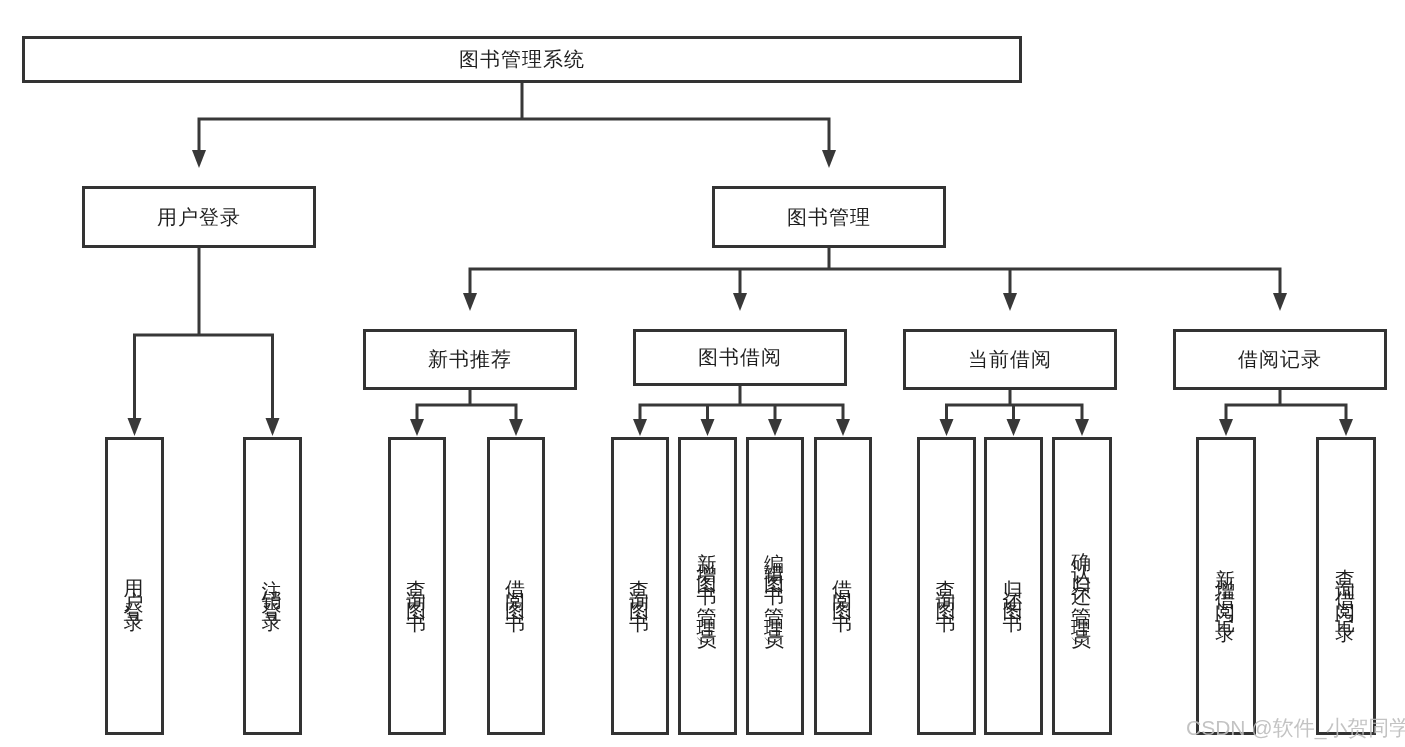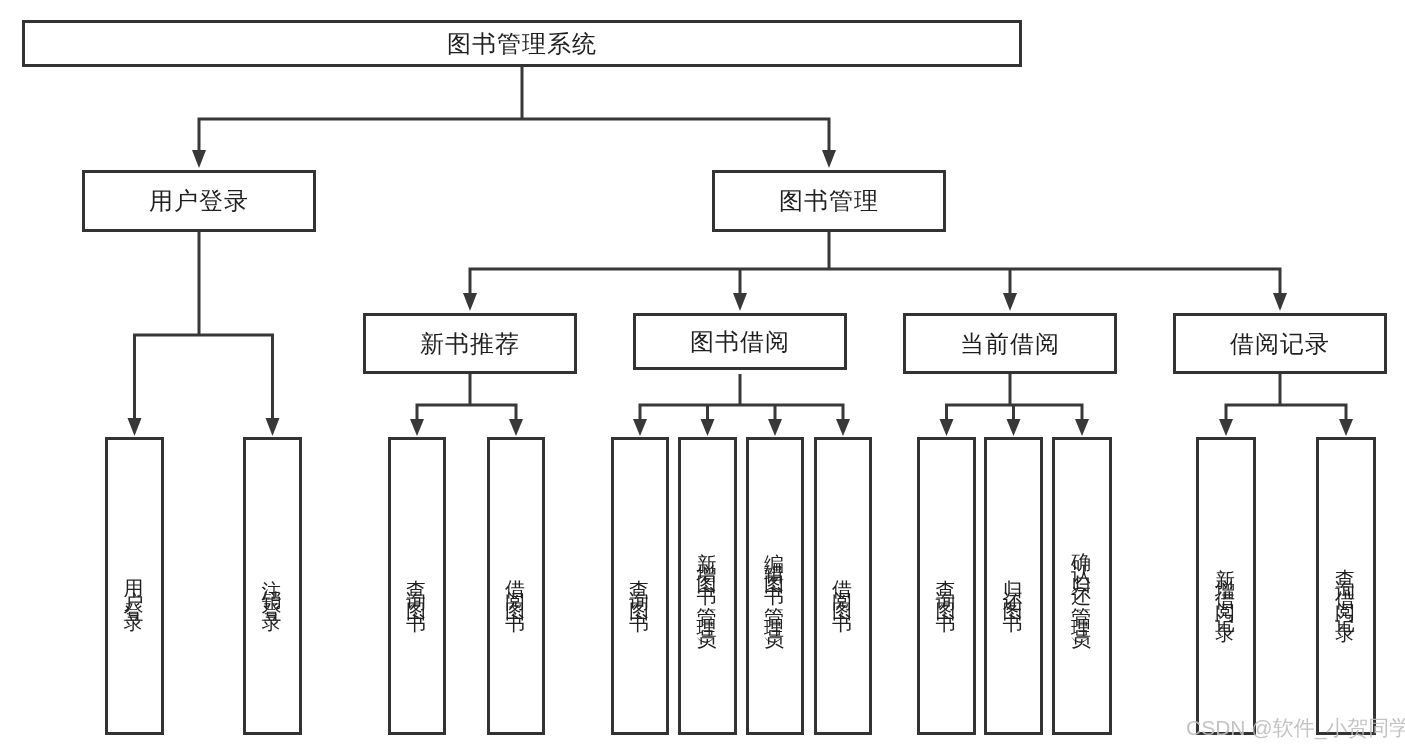--- a/index.html
+++ b/index.html
@@ -13,21 +13,21 @@
   #connectors { position:absolute; left:0; top:0; z-index:1; }
   .box {
     position:absolute;
     box-sizing:border-box;
     border:3px solid #333333;
     background:#ffffff;
     display:flex; align-items:center; justify-content:center;
     color:#1f1f1f;
     z-index:2;
   }
-  .h-box { font-size:24px; letter-spacing:1px; }
+  .h-box { font-size:20px; letter-spacing:1px;margin-top:16px; }
   .v-box span {
     writing-mode:vertical-rl;
     text-orientation:mixed;
     font-size:20px;
     letter-spacing:11px;
     white-space:nowrap;
   }
   #watermark {
     position:absolute;
     left:1186px; top:714px;

